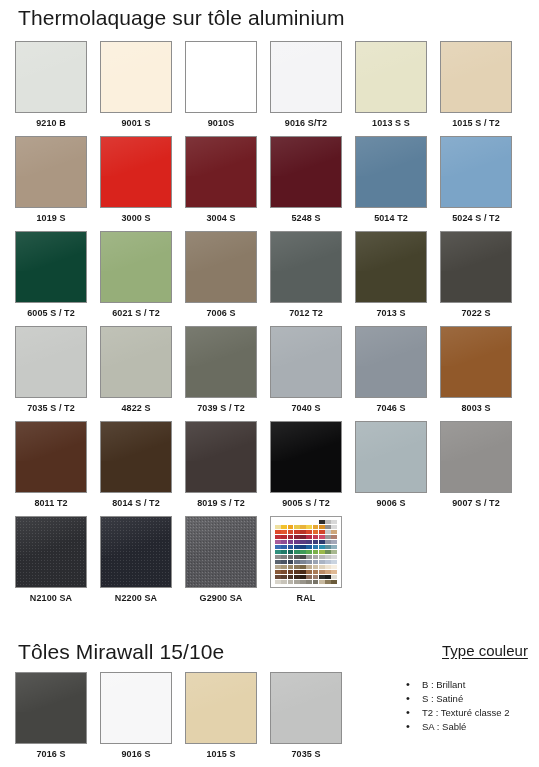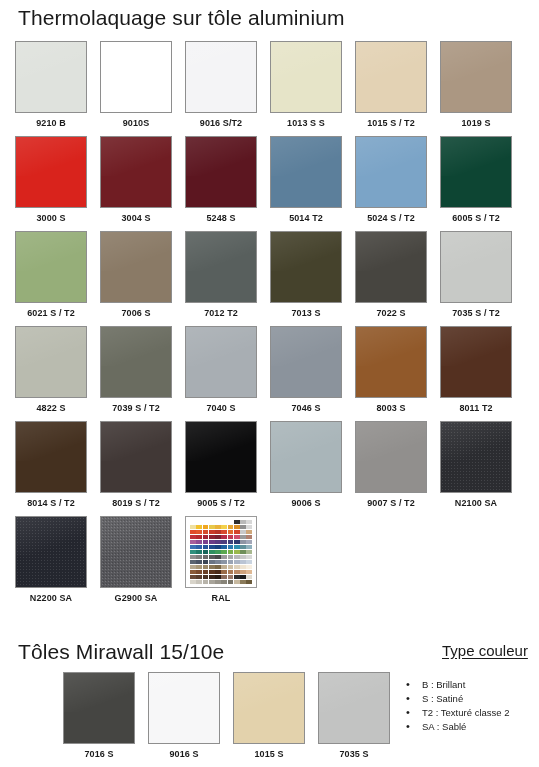--- a/index.html
+++ b/index.html
@@ -52,21 +52,20 @@
     row-gap: 0px;
   }
   .grid-bottom {
     position: absolute;
     left: 15px;
     top: 672px;
     width: 345px;
     display: grid;
     grid-template-columns: repeat(4, 72px);
     column-gap: 13px;
-    margin-left: 48px;
   }
 
   .swatch-cell {
     width: 72px;
     height: 95px;
     display: flex;
     flex-direction: column;
     align-items: center;
   }
   .swatch-cell.bottom { height: 95px; }
@@ -165,20 +164,24 @@
 </style>
 </head>
 <body>
 
 <div id="title-main" class="section-title">Thermolaquage sur tôle aluminium</div>
 
 <div class="grid" id="main-grid">
     <div class="swatch-cell">
       <div class="chip chip-sheen" style="background: rgb(223, 226, 221);"></div>
       <div class="chip-label">9210 B</div>
+    </div>
+    <div class="swatch-cell">
+      <div class="chip chip-sheen" style="background: rgb(251, 240, 221);"></div>
+      <div class="chip-label">9001 S</div>
     </div>
     <div class="swatch-cell">
       <div class="chip chip-sheen" style="background: rgb(255, 255, 255);"></div>
       <div class="chip-label">9010S</div>
     </div>
     <div class="swatch-cell">
       <div class="chip chip-sheen" style="background: rgb(244, 244, 246);"></div>
       <div class="chip-label">9016 S/T2</div>
     </div>
     <div class="swatch-cell">

